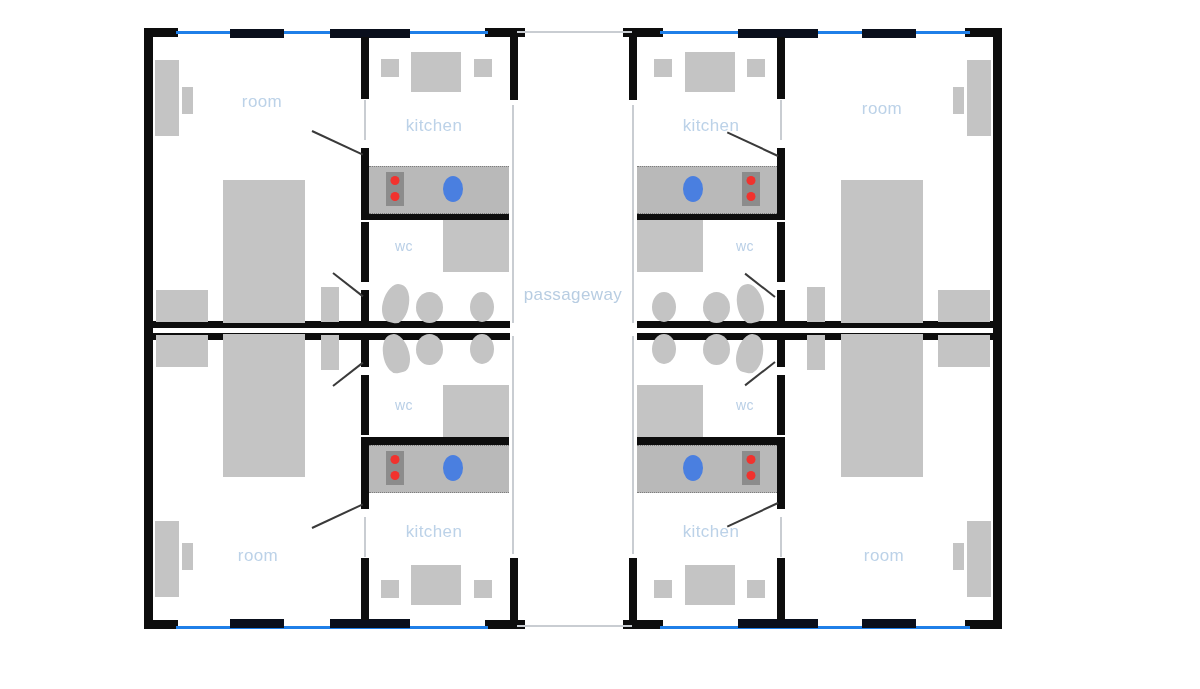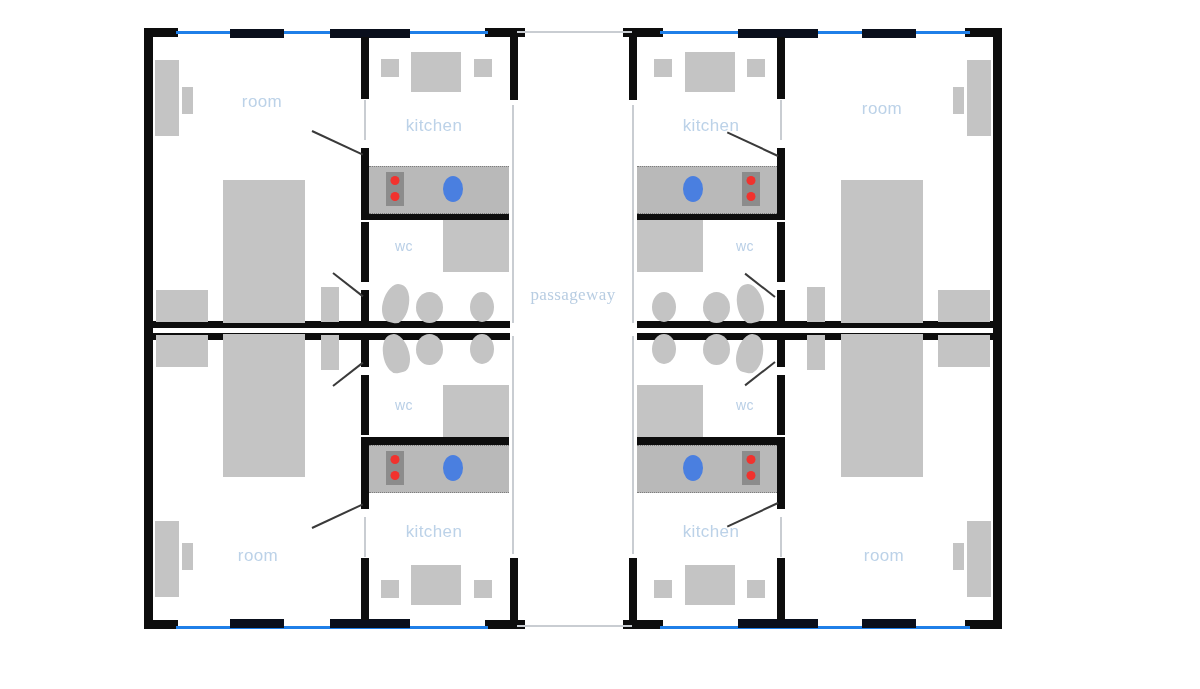--- a/index.html
+++ b/index.html
@@ -225,15 +225,15 @@
   <div class="lbl wc" style="left:745px;top:246px;">wc</div>
 
   <div class="lbl wc" style="left:404px;top:405px;">wc</div>
   <div class="lbl" style="left:434px;top:532px;">kitchen</div>
   <div class="lbl" style="left:258px;top:556px;">room</div>
 
   <div class="lbl wc" style="left:745px;top:405px;">wc</div>
   <div class="lbl" style="left:711px;top:532px;">kitchen</div>
   <div class="lbl" style="left:884px;top:556px;">room</div>
 
-  <div class="lbl pass" style="left:573px;top:295px;font-family:Liberation Serif, serif;">passageway</div>
+  <div class="lbl pass" style="left:573px;top:295px;">passageway</div>
 
 </div>
 
 </body></html>

